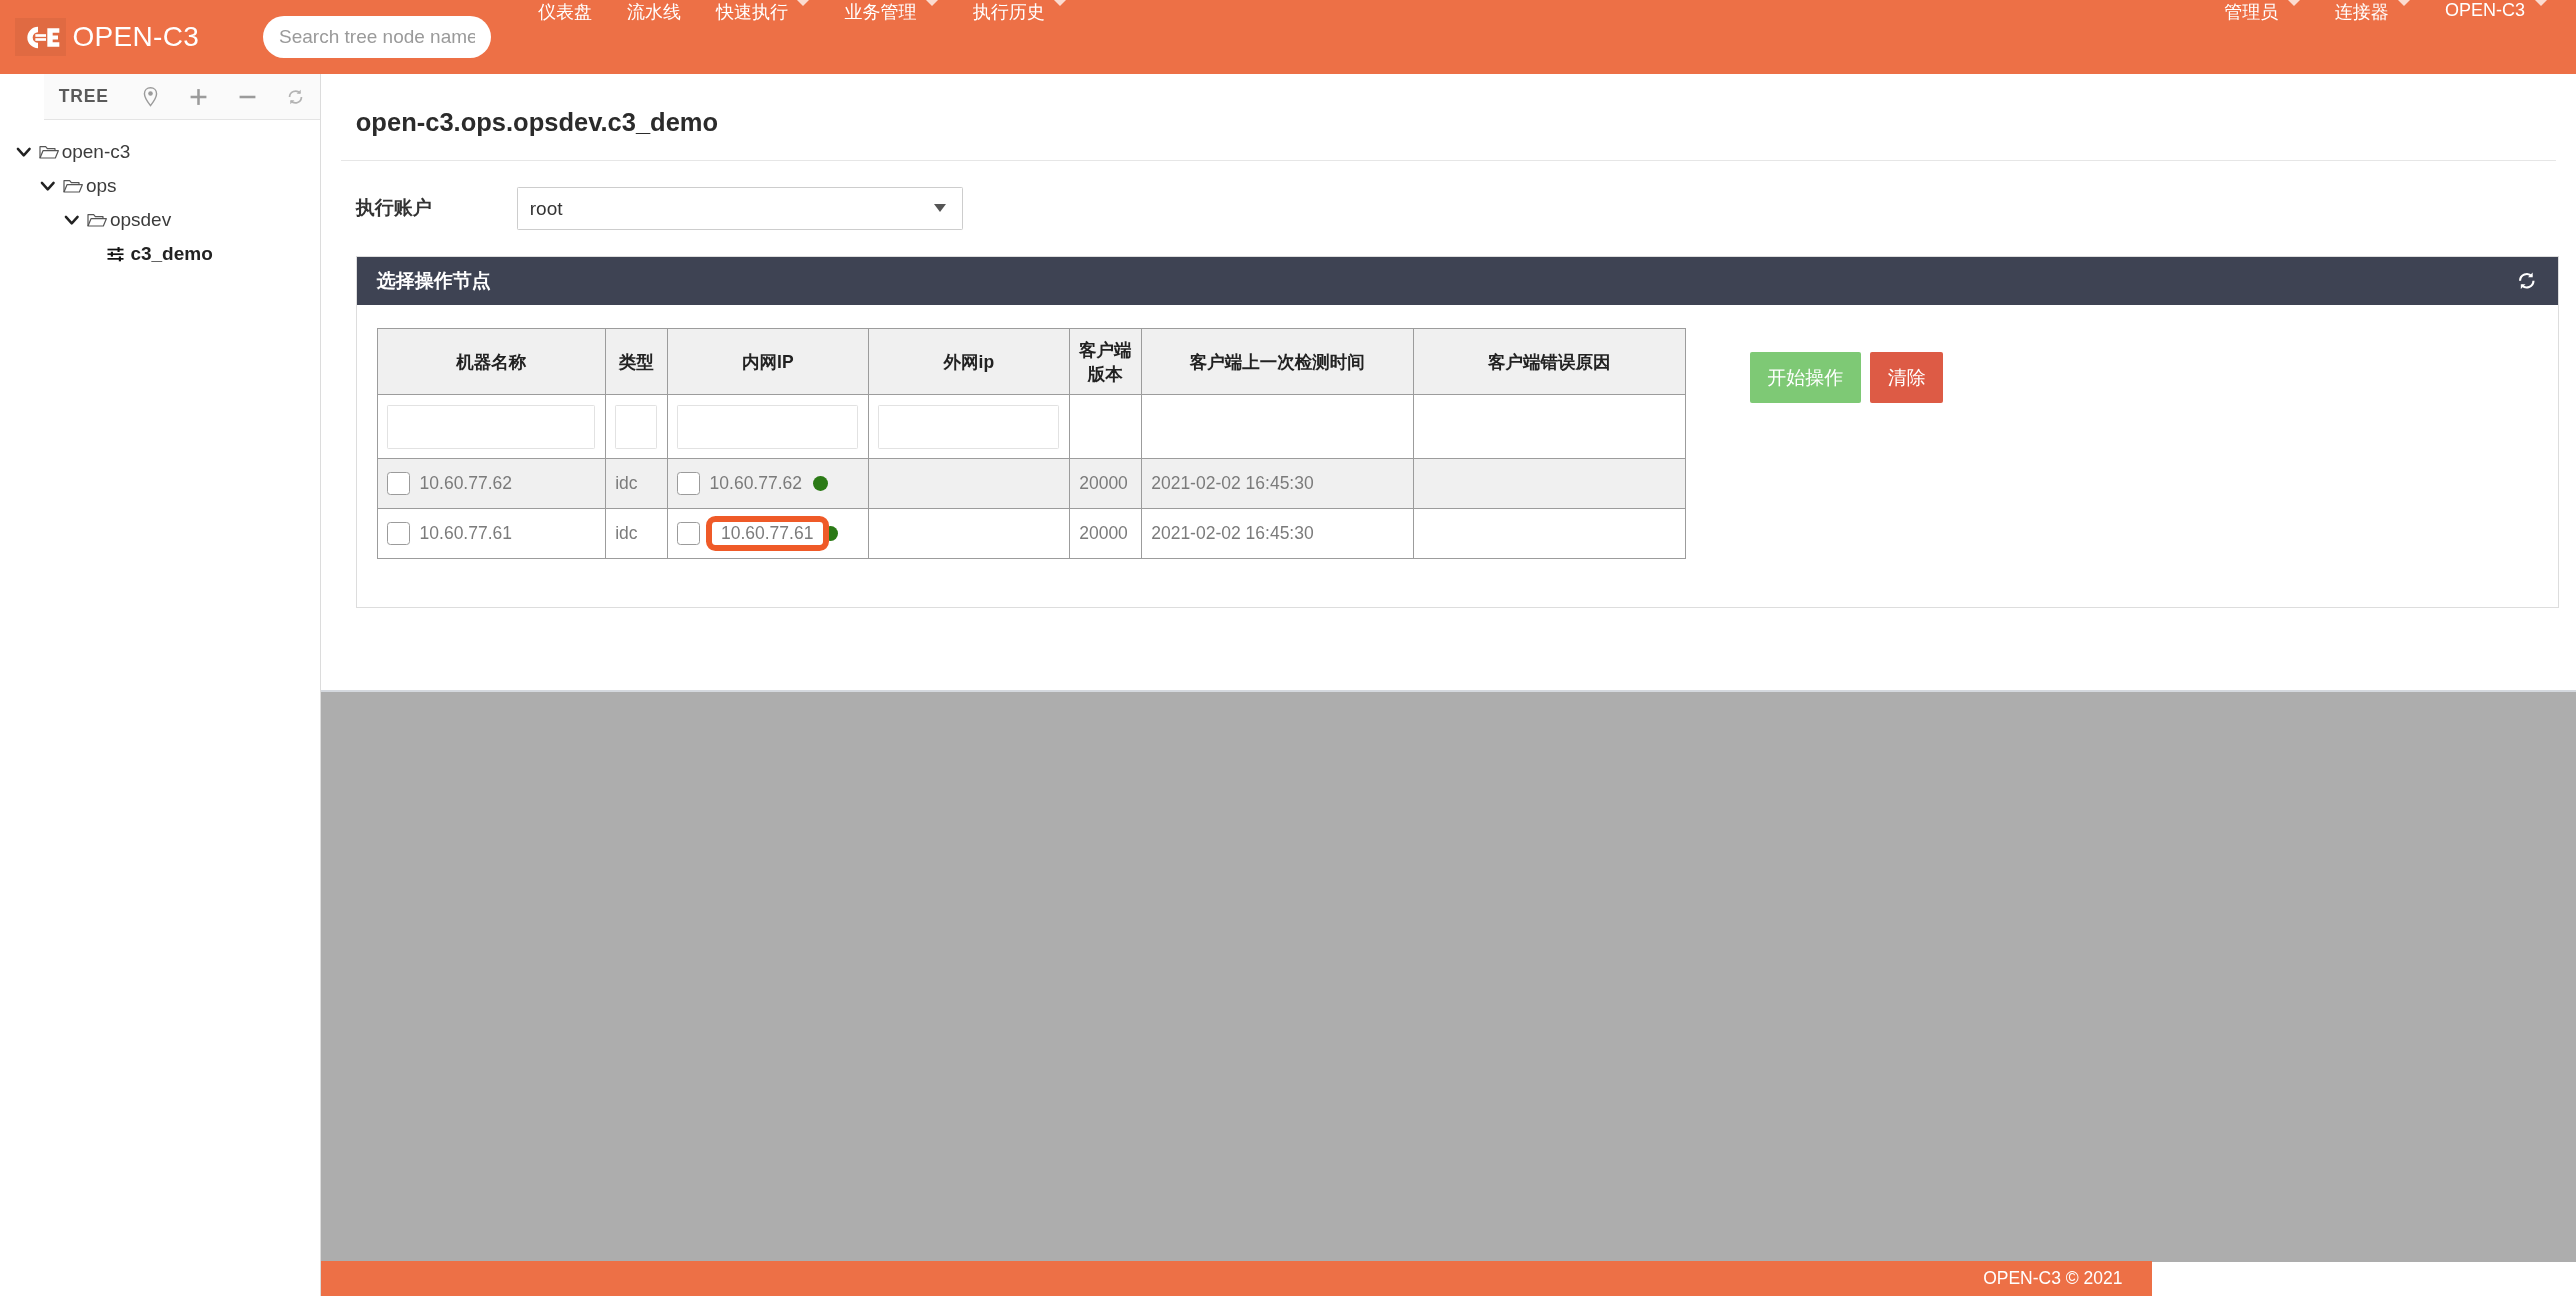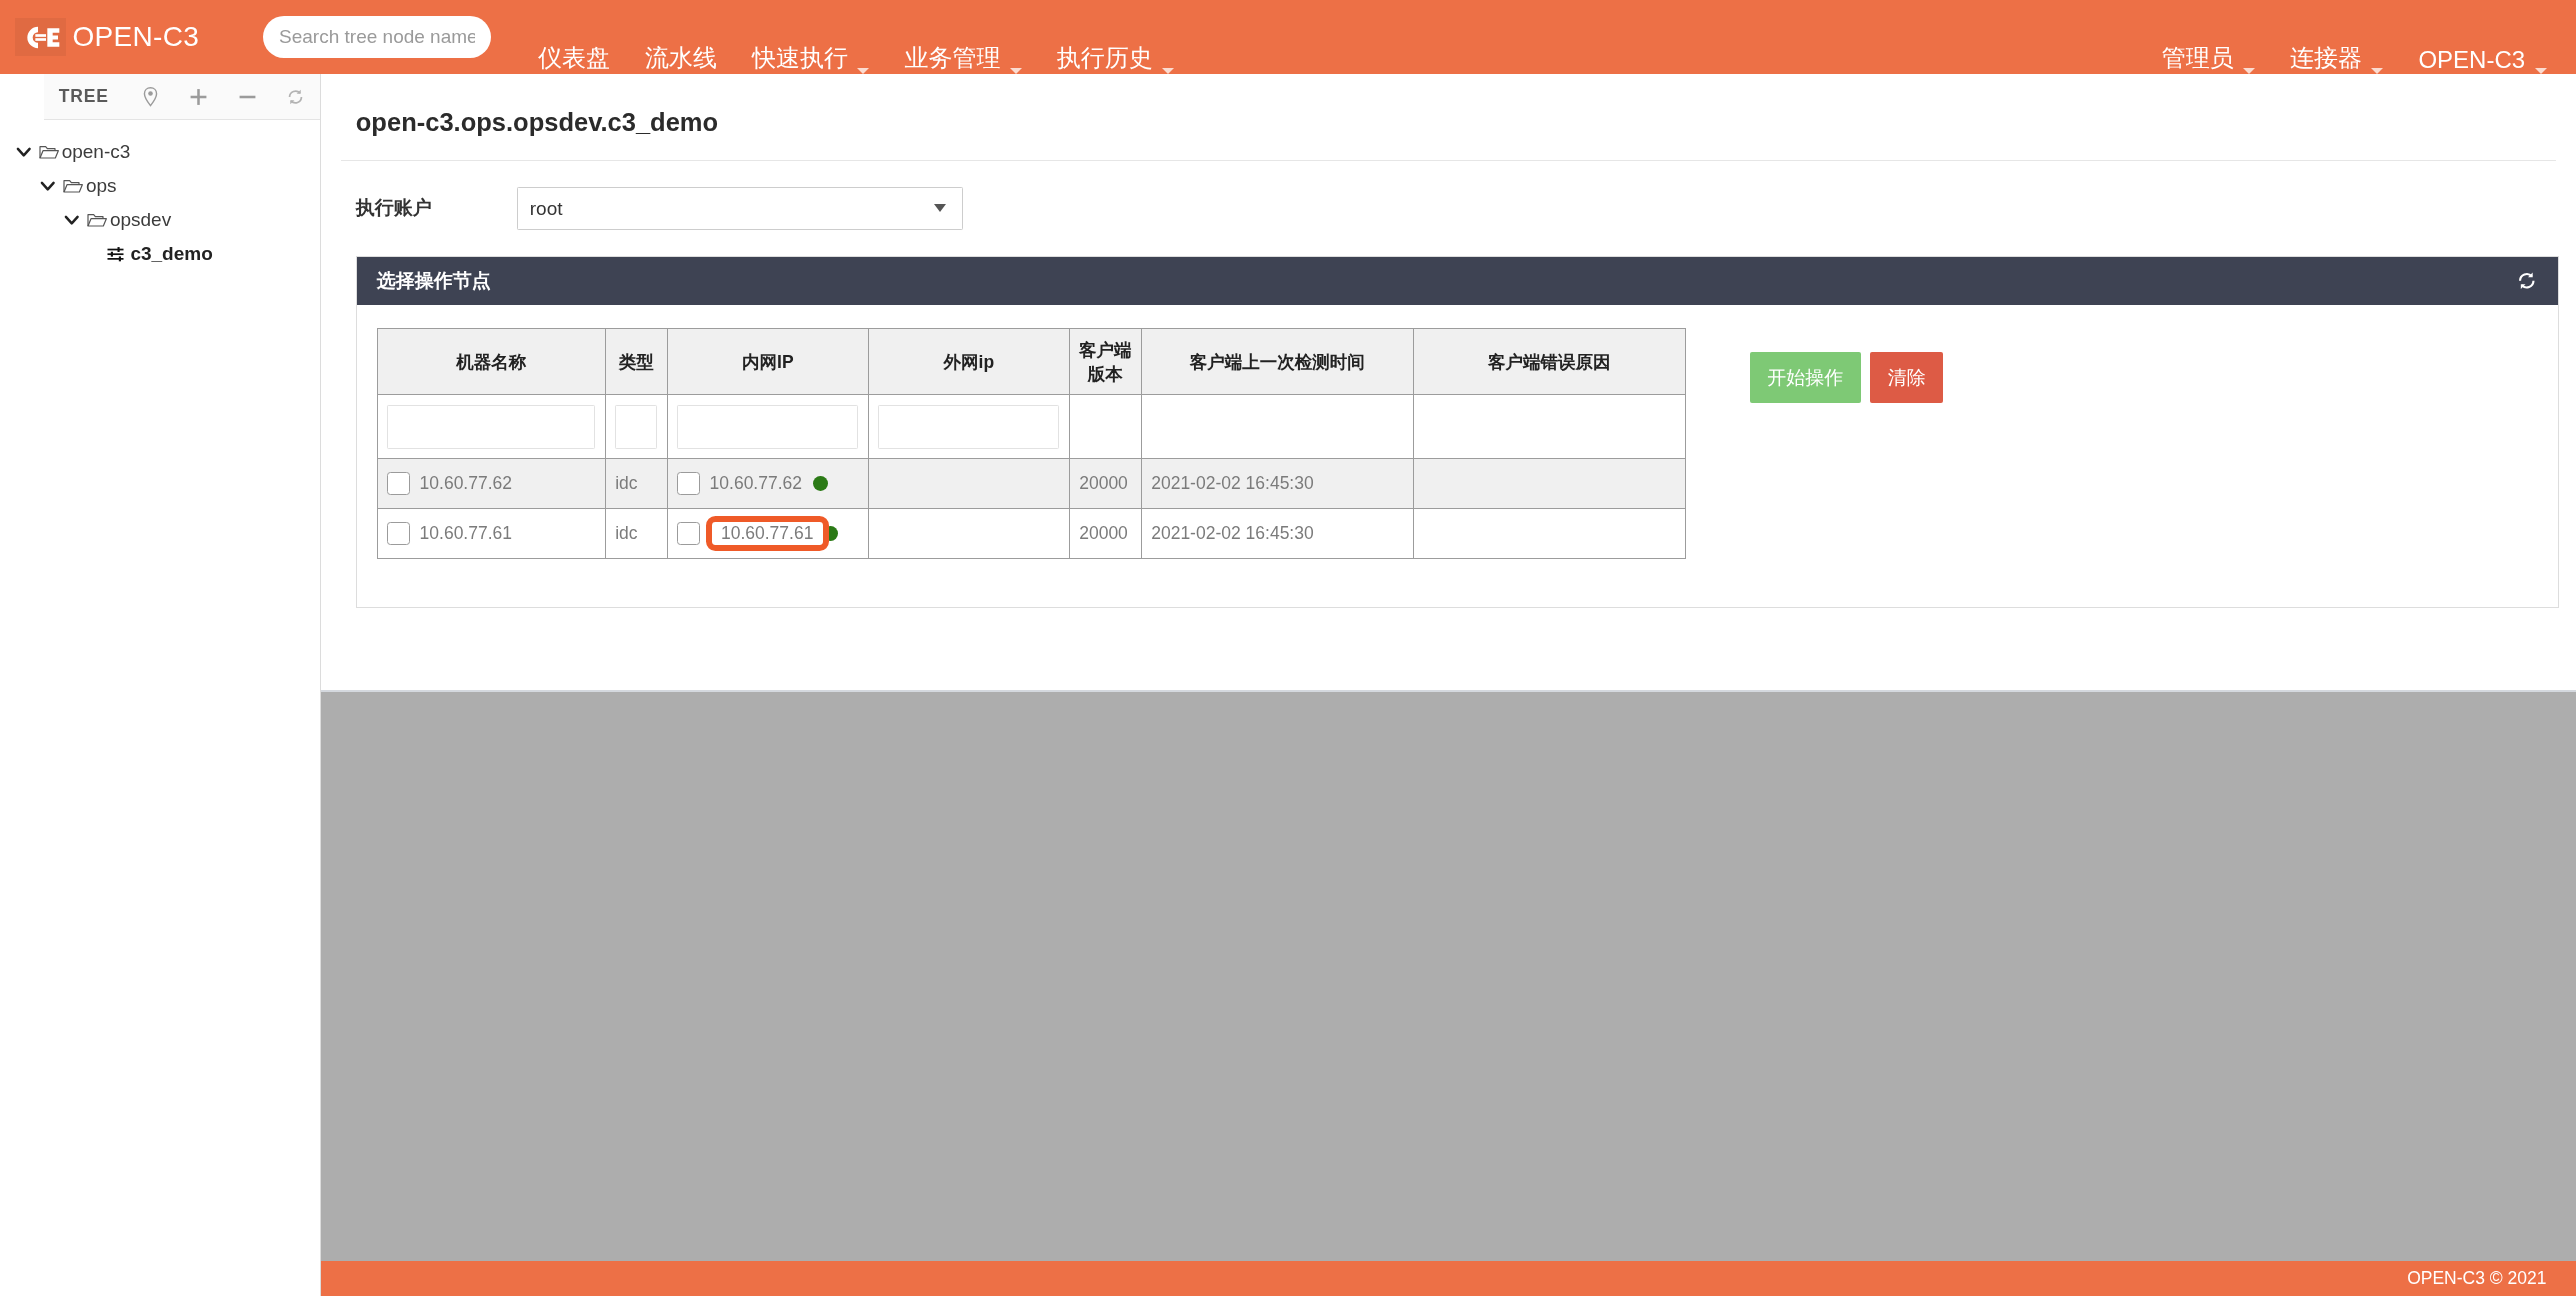--- a/index.html
+++ b/index.html
@@ -39,23 +39,23 @@
     border: none; border-radius: 21px;
     padding: 0 16px;
     font-size: 19px; color: #555;
     font-family: "Liberation Sans", sans-serif;
     outline: none;
   }
   .searchbox::placeholder { color: #9a9a9a; }
 
   .nav-items { display: flex; align-items: center; margin-left: 29.5px; }
   .nav-item {
-    color: #ffffff; font-size: 24px;
+    color: #ffffff; font-size: 18px;
     padding: 0 17.5px; height: 74px;
-    display: flex; align-items: flex-end; white-space: nowrap;
+    display: flex; align-items: flex-start; white-space: nowrap;
     cursor: pointer;
   }
   .caret {
     display: inline-block; margin-left: 9.4px;
     width: 0; height: 0;
     border-left: 6px solid transparent;
     border-right: 6px solid transparent;
     border-top: 6.7px solid rgba(255,255,255,0.75);
   }
   .nav-right { margin-left: auto; display: flex; align-items: center; margin-right: 12px; }
@@ -225,21 +225,21 @@
 
   
   .backdrop {
     position: absolute; top: 690px; left: 321px;
     width: 2255px; height: 572px;
     background: #adadad;
     border-top: 2.7px solid #d4d8de;
   }
   .footer {
     position: absolute; bottom: 0; left: 321px;
-    width: 2255px; height: 35px;
+    width: 1831px; height: 35px;
     background: #ed7046;
     display: flex; align-items: center; justify-content: flex-end;
     padding-right: 29.5px;
   }
   .footer-text { color: #ffffff; font-size: 17.5px; }
 </style>
 </head>
 <body>
 
 <div class="navbar">

